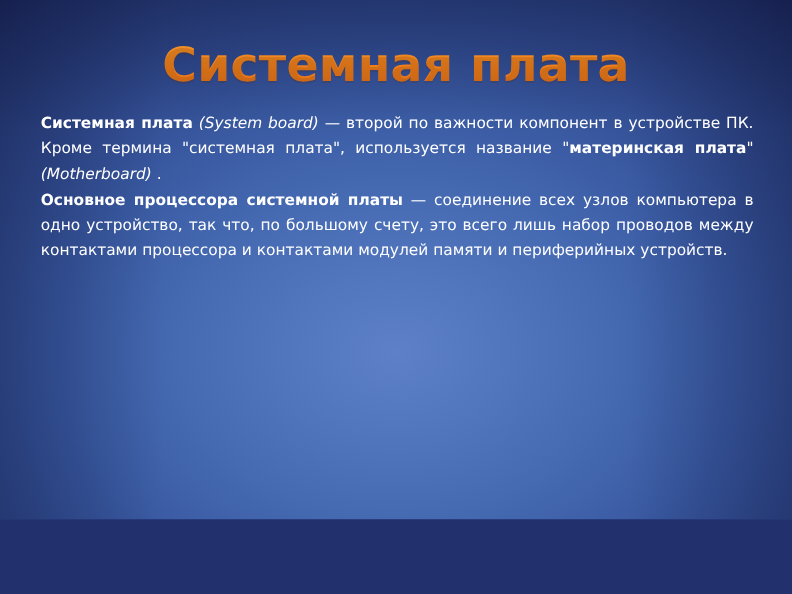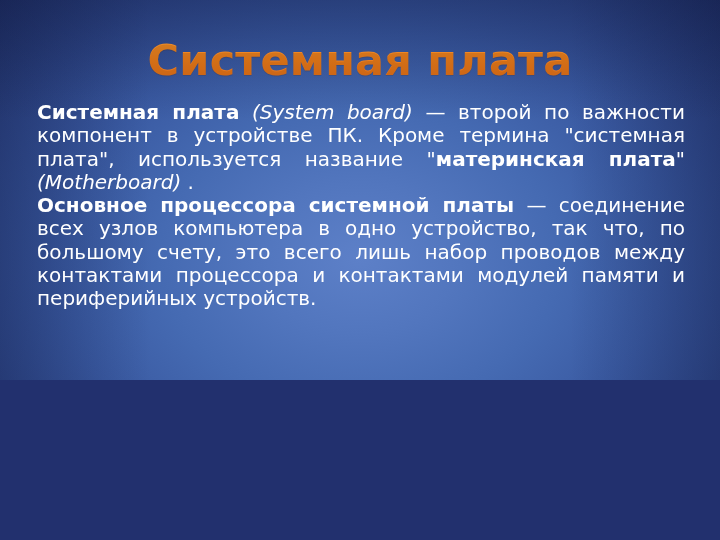--- a/index.html
+++ b/index.html
@@ -10,21 +10,21 @@
     width: 720px;
     height: 540px;
     overflow: hidden;
     font-family: "DejaVu Sans", sans-serif;
     background: #22306e;
   }
 
   #slide {
     position: relative;
     width: 720px;
-    height: 380px;
+    height: 472px;
     overflow: hidden;
     background-color: #263a7e;
     background-image:
       radial-gradient(ellipse 560px 420px at 50% 68%,
         #5d80c8 0%,
         #5276be 18%,
         #456ab2 36%,
         #3a5aa2 54%,
         #314b8f 70%,
         #2a3f7d 84%,
@@ -77,21 +77,21 @@
   }
 
   
   .body-block {
     position: absolute;
     left: 37px;
     top: 101px;
     width: 648px;
     color: #ffffff;
     font-family: "DejaVu Sans", sans-serif;
-    font-size: 20px;
+    font-size: 14px;
     line-height: 23.3px;
     text-align: justify;
     text-justify: inter-word;
   }
   .body-block p {
     margin: 0;
     text-align: justify;
   }
   .body-block p.last-para {
     margin-top: 0;

